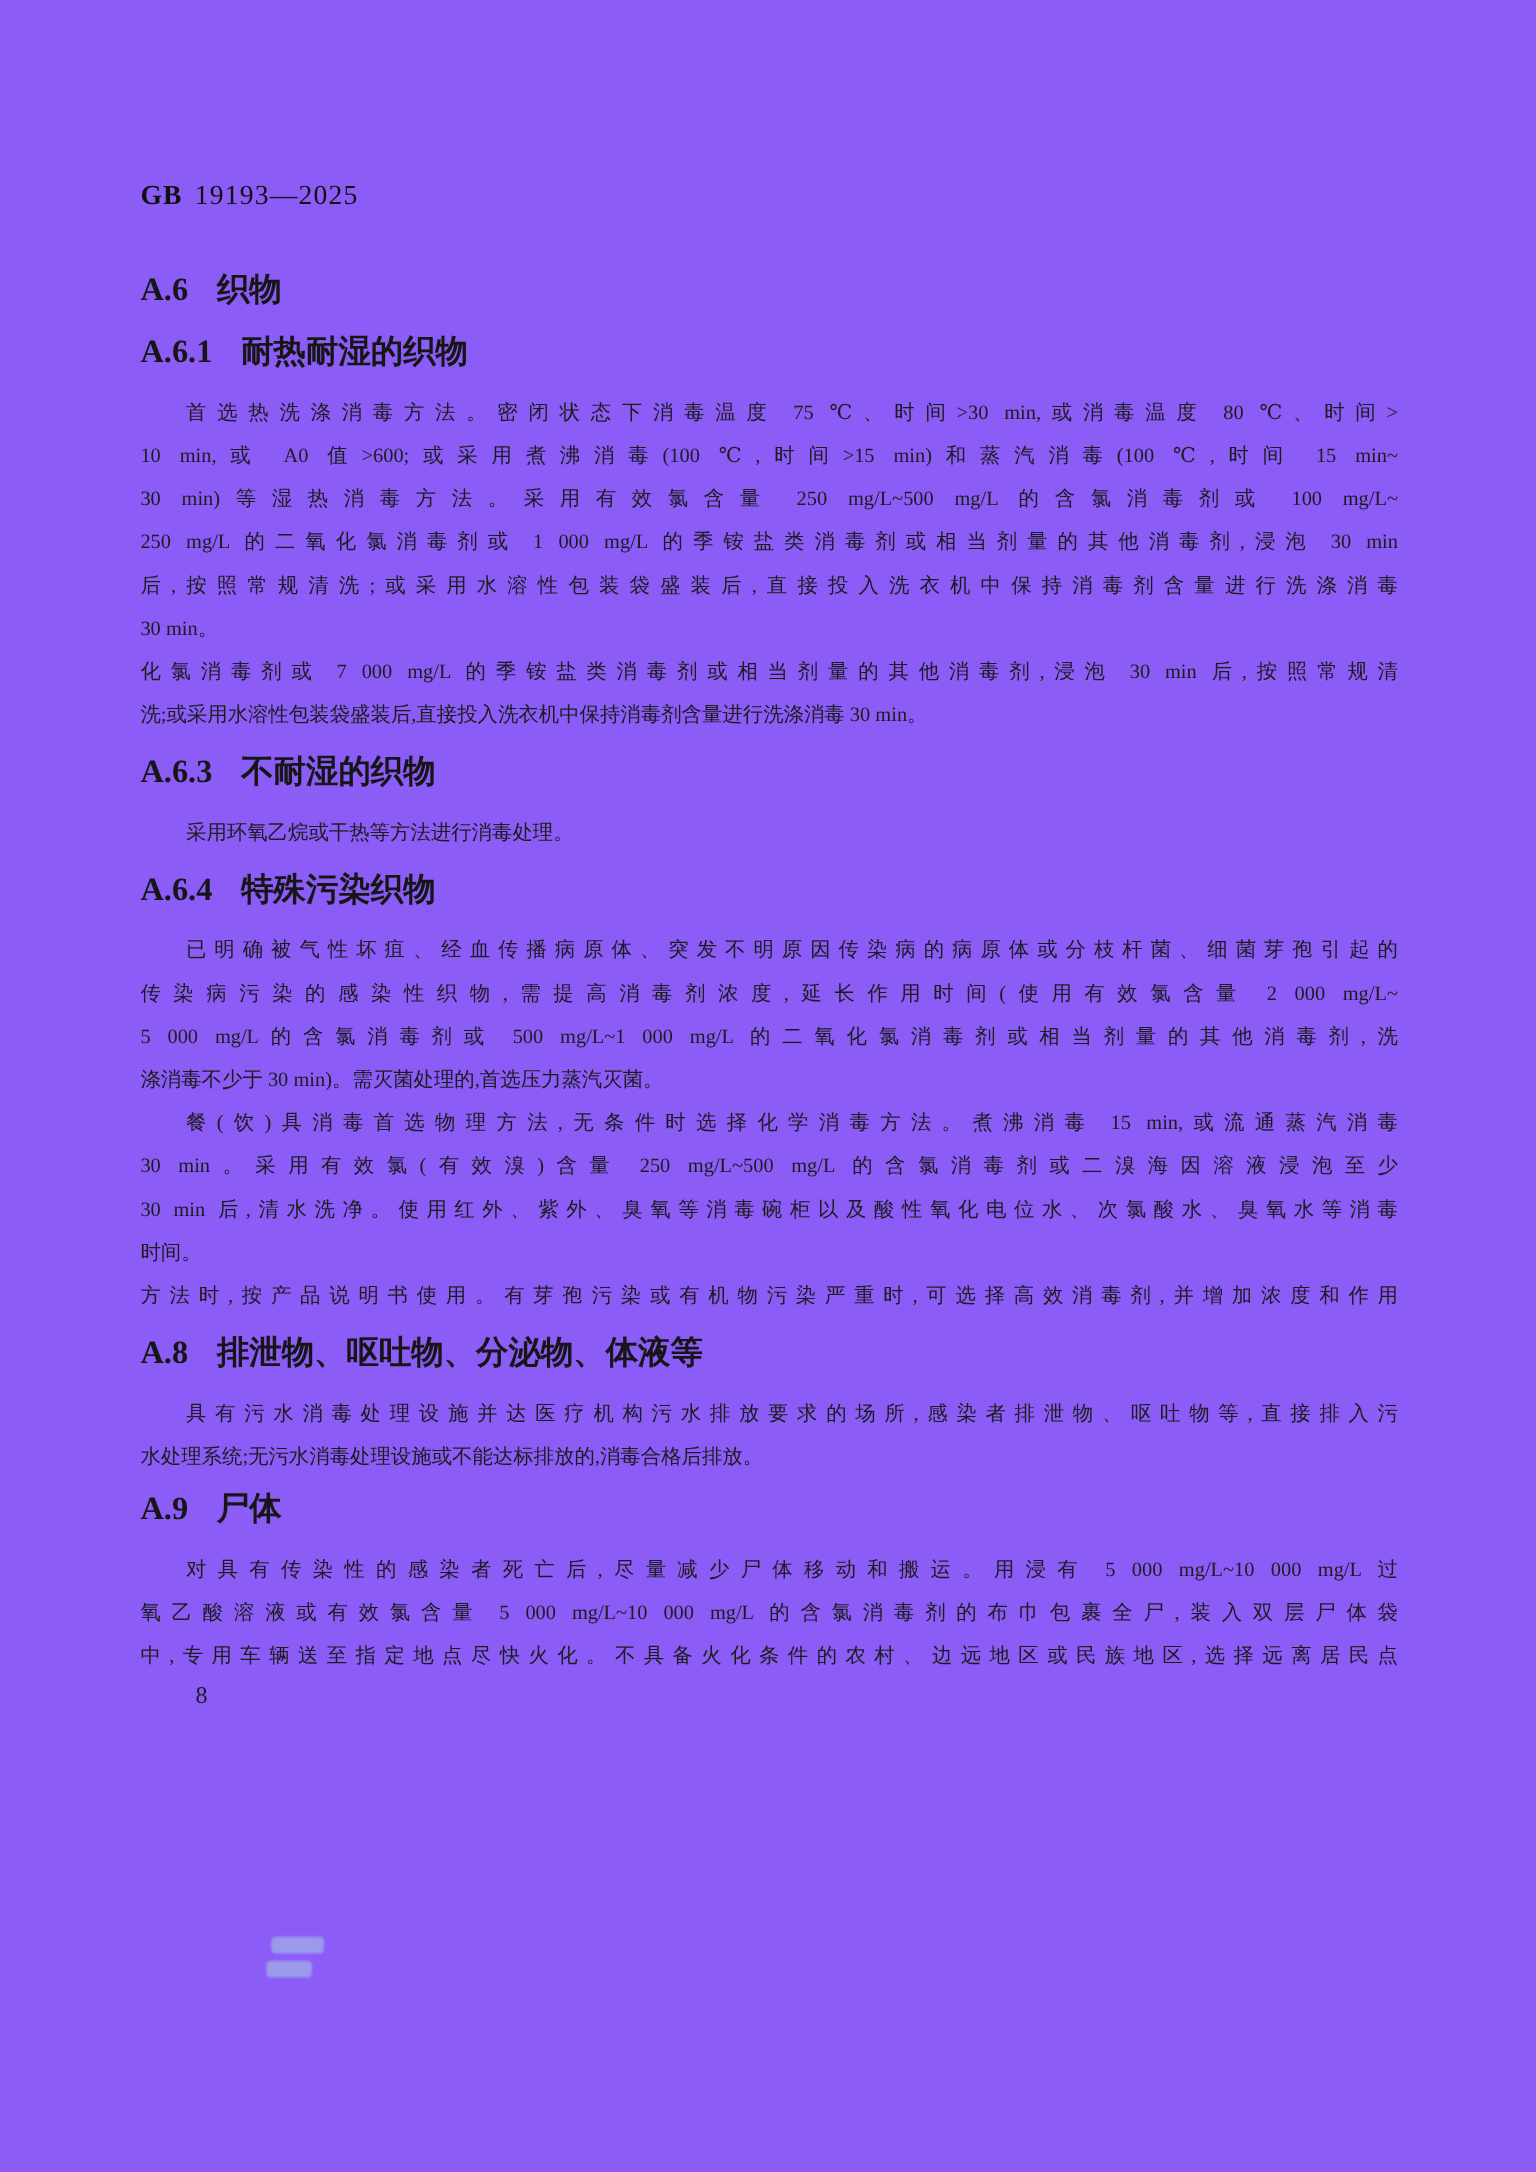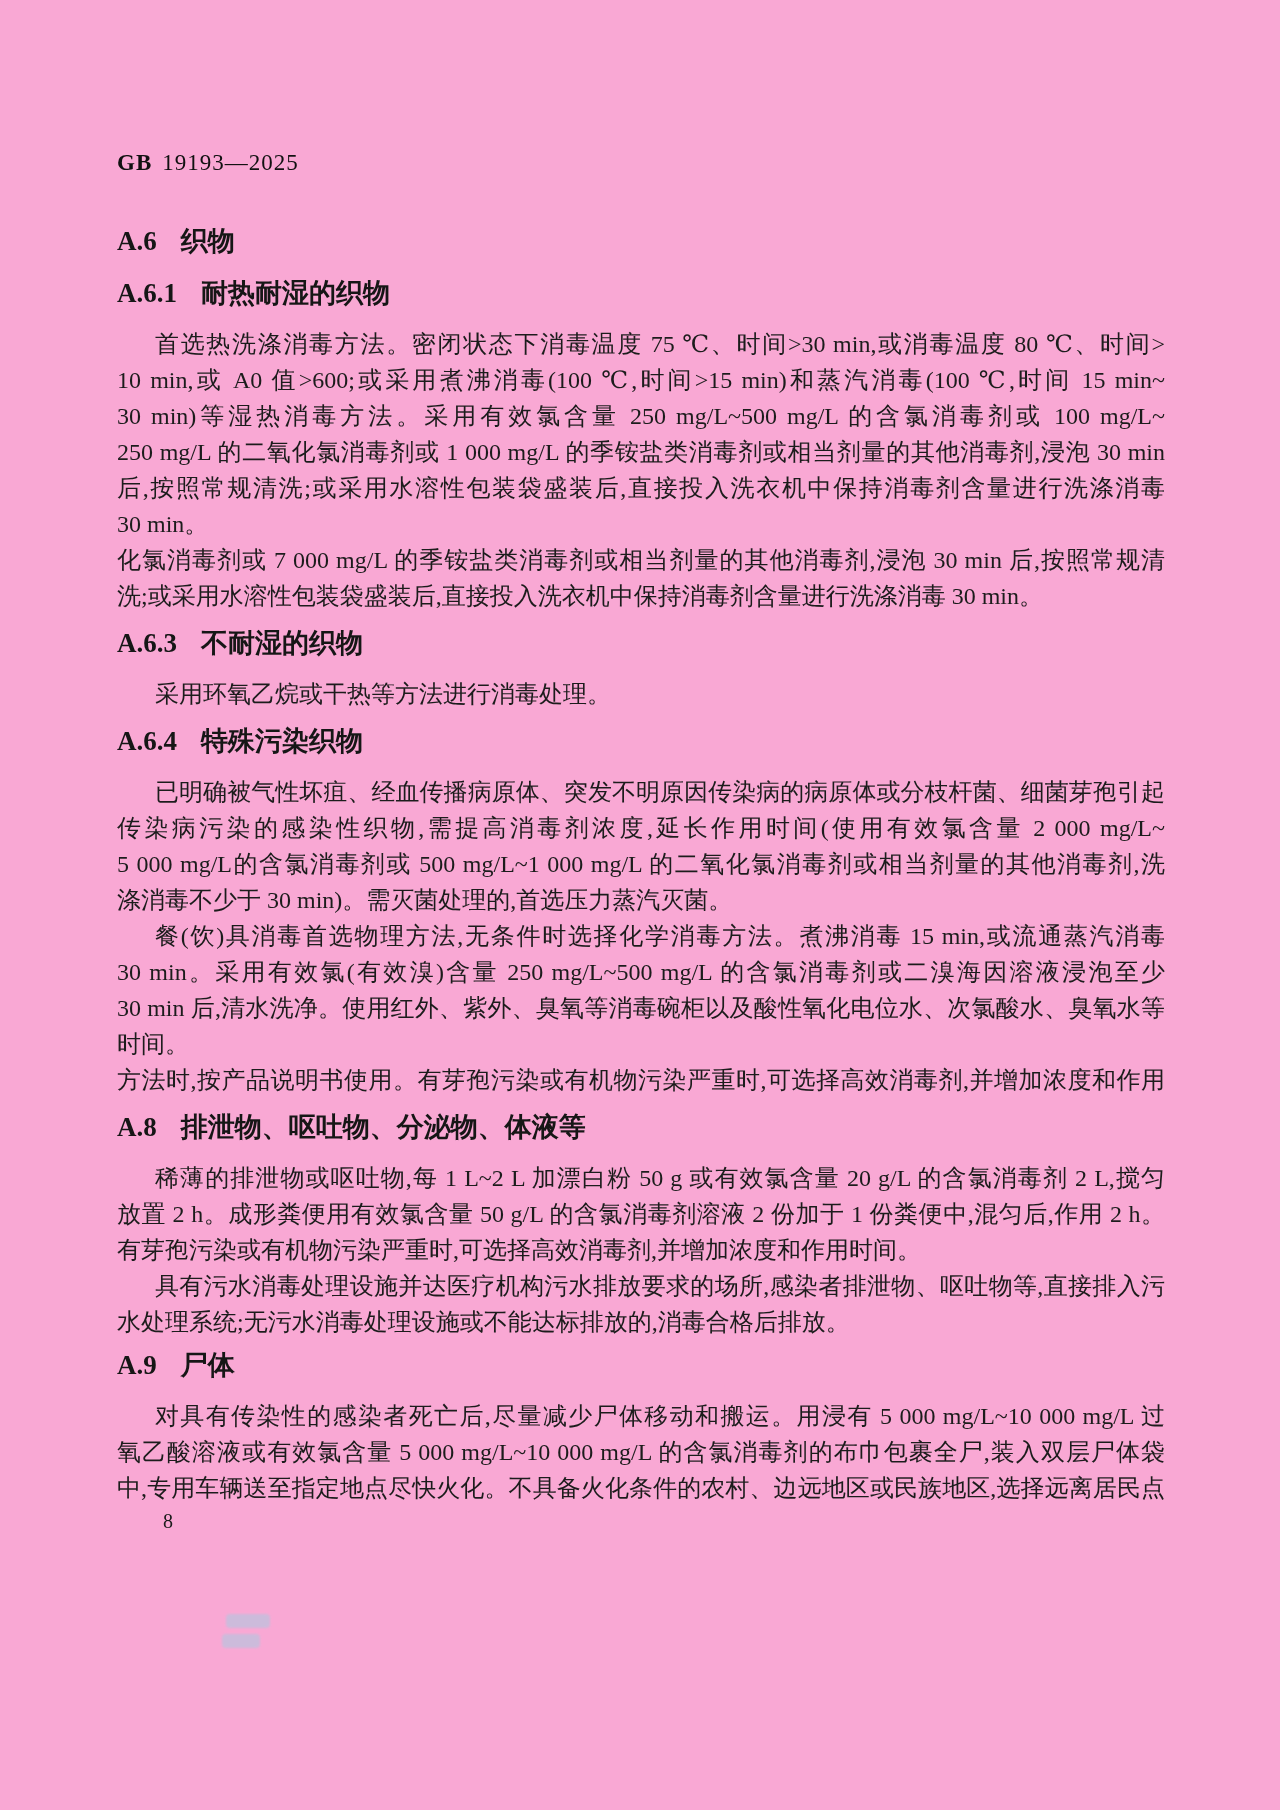--- a/index.html
+++ b/index.html
@@ -1,20 +1,20 @@
 <!DOCTYPE html>
 <html><head>
 <meta charset="utf-8">
 <style>
   html, body { margin: 0; padding: 0; background: #ffffff; }
   .page {
     position: relative;
     width: 1280px;
     height: 1810px;
-    background: #f9a8d4;
+    background: #8b5cf6;
     color: #1c1c1c;
     font-family: "Liberation Serif", "DejaVu Serif", serif;
     overflow: hidden;
   }
   .content {
     position: absolute;
     left: 117px;
     top: 0;
     width: 1048px;
   }
@@ -33,21 +33,21 @@
     line-height: 26px;
     color: #161616;
   }
   .heading .num {
     display: inline-block;
     margin-right: 24px;
     font-family: "Liberation Serif", "DejaVu Serif", serif;
   }
   .para {
     margin-top: 20px;
-    font-size: 24px;
+    font-size: 17px;
     line-height: 36px;
   }
   .para + .para { margin-top: 0; }
   .line {
     text-align: justify;
     text-align-last: justify;
     height: 36px;
     overflow: hidden;
   }
   .line.first { padding-left: 38px; }
@@ -111,25 +111,20 @@
         </div>
         <div class="para">
           <div class="line first">餐(饮)具消毒首选物理方法,无条件时选择化学消毒方法。煮沸消毒 15 min,或流通蒸汽消毒</div>
           <div class="line">30 min。采用有效氯(有效溴)含量 250 mg/L~500 mg/L 的含氯消毒剂或二溴海因溶液浸泡至少</div>
           <div class="line">30 min 后,清水洗净。使用红外、紫外、臭氧等消毒碗柜以及酸性氧化电位水、次氯酸水、臭氧水等消毒</div>
           <div class="line end">时间。</div>
           <div class="line">方法时,按产品说明书使用。有芽孢污染或有机物污染严重时,可选择高效消毒剂,并增加浓度和作用</div>
         </div>
         <div class="heading lvl2"><span class="num">A.8</span><span class="title">排泄物、呕吐物、分泌物、体液等</span></div>
         <div class="para">
-          <div class="line first">稀薄的排泄物或呕吐物,每 1 L~2 L 加漂白粉 50 g 或有效氯含量 20 g/L 的含氯消毒剂 2 L,搅匀</div>
-          <div class="line">放置 2 h。成形粪便用有效氯含量 50 g/L 的含氯消毒剂溶液 2 份加于 1 份粪便中,混匀后,作用 2 h。</div>
-          <div class="line end">有芽孢污染或有机物污染严重时,可选择高效消毒剂,并增加浓度和作用时间。</div>
-        </div>
-        <div class="para">
           <div class="line first">具有污水消毒处理设施并达医疗机构污水排放要求的场所,感染者排泄物、呕吐物等,直接排入污</div>
           <div class="line end">水处理系统;无污水消毒处理设施或不能达标排放的,消毒合格后排放。</div>
         </div>
         <div class="heading lvl2" style="margin-top: 12px;"><span class="num">A.9</span><span class="title">尸体</span></div>
         <div class="para">
           <div class="line first">对具有传染性的感染者死亡后,尽量减少尸体移动和搬运。用浸有 5 000 mg/L~10 000 mg/L 过</div>
           <div class="line">氧乙酸溶液或有效氯含量 5 000 mg/L~10 000 mg/L 的含氯消毒剂的布巾包裹全尸,装入双层尸体袋</div>
           <div class="line">中,专用车辆送至指定地点尽快火化。不具备火化条件的农村、边远地区或民族地区,选择远离居民点</div>
         </div>
       </div>

